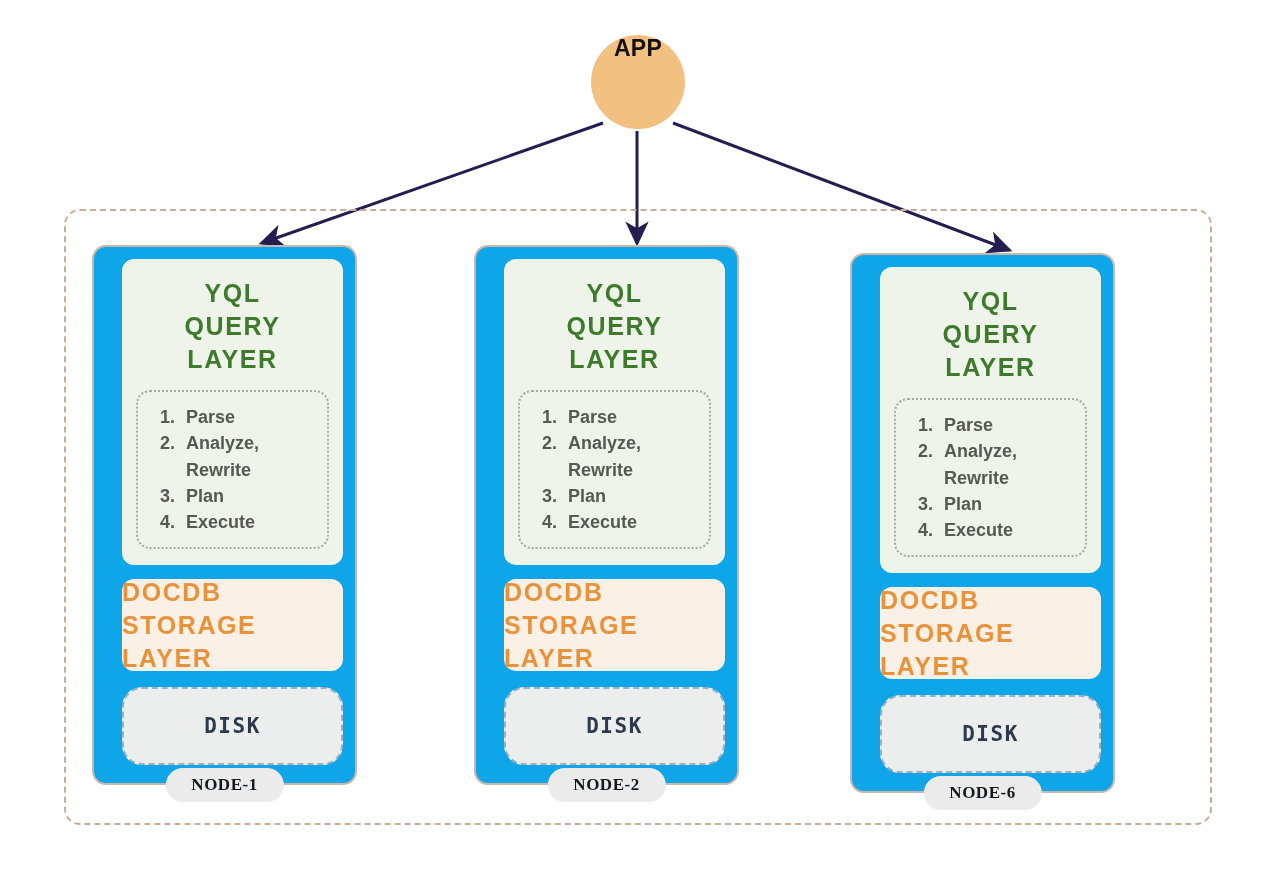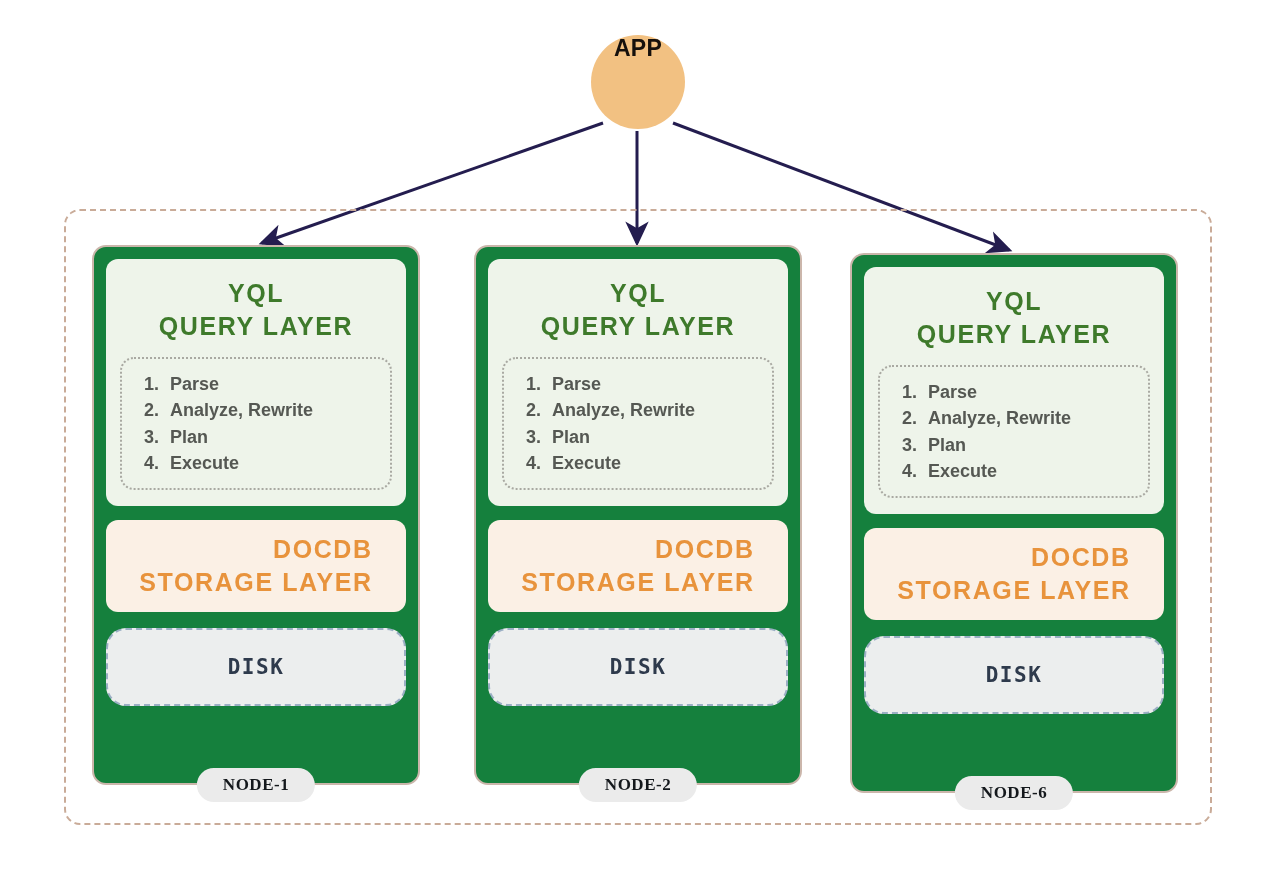--- a/index.html
+++ b/index.html
@@ -63,27 +63,27 @@
     border: 2px dashed #c9ab98;
     border-radius: 16px;
     box-sizing: border-box;
     background: transparent;
     z-index: 1;
   }
 
   
   .node {
     position: absolute;
-    width: 328px;
-    background: #15803d;
+    width: 265px;
+    background: #0ea5e9;
     border: 2px solid #cbb6ab;
     border-radius: 14px;
     box-sizing: border-box;
     z-index: 2;
-    padding: 12px 12px 18px 12px;
+    padding: 12px 12px 18px 28px;
   }
   .node-1 { left: 92px;  top: 245px; height: 540px; }
   .node-2 { left: 474px; top: 245px; height: 540px; }
   .node-3 { left: 850px; top: 253px; height: 540px; }
 
   
   .yql-panel {
     background: #eef4ea;
     border-radius: 12px;
     padding: 18px 14px 16px 14px;
@@ -130,21 +130,21 @@
   .docdb-panel {
     margin-top: 14px;
     background: #fbf0e5;
     border-radius: 12px;
     height: 92px;
     display: flex;
     align-items: center;
     justify-content: center;
   }
   .docdb-title {
-    text-align: right;
+    text-align: left;
     color: #e8933c;
     font-family: "Liberation Sans Narrow", "Liberation Sans", sans-serif;
     font-weight: bold;
     font-size: 25px;
     line-height: 1.32;
     letter-spacing: 1.6px;
     white-space: pre-line;
   }
 
   

